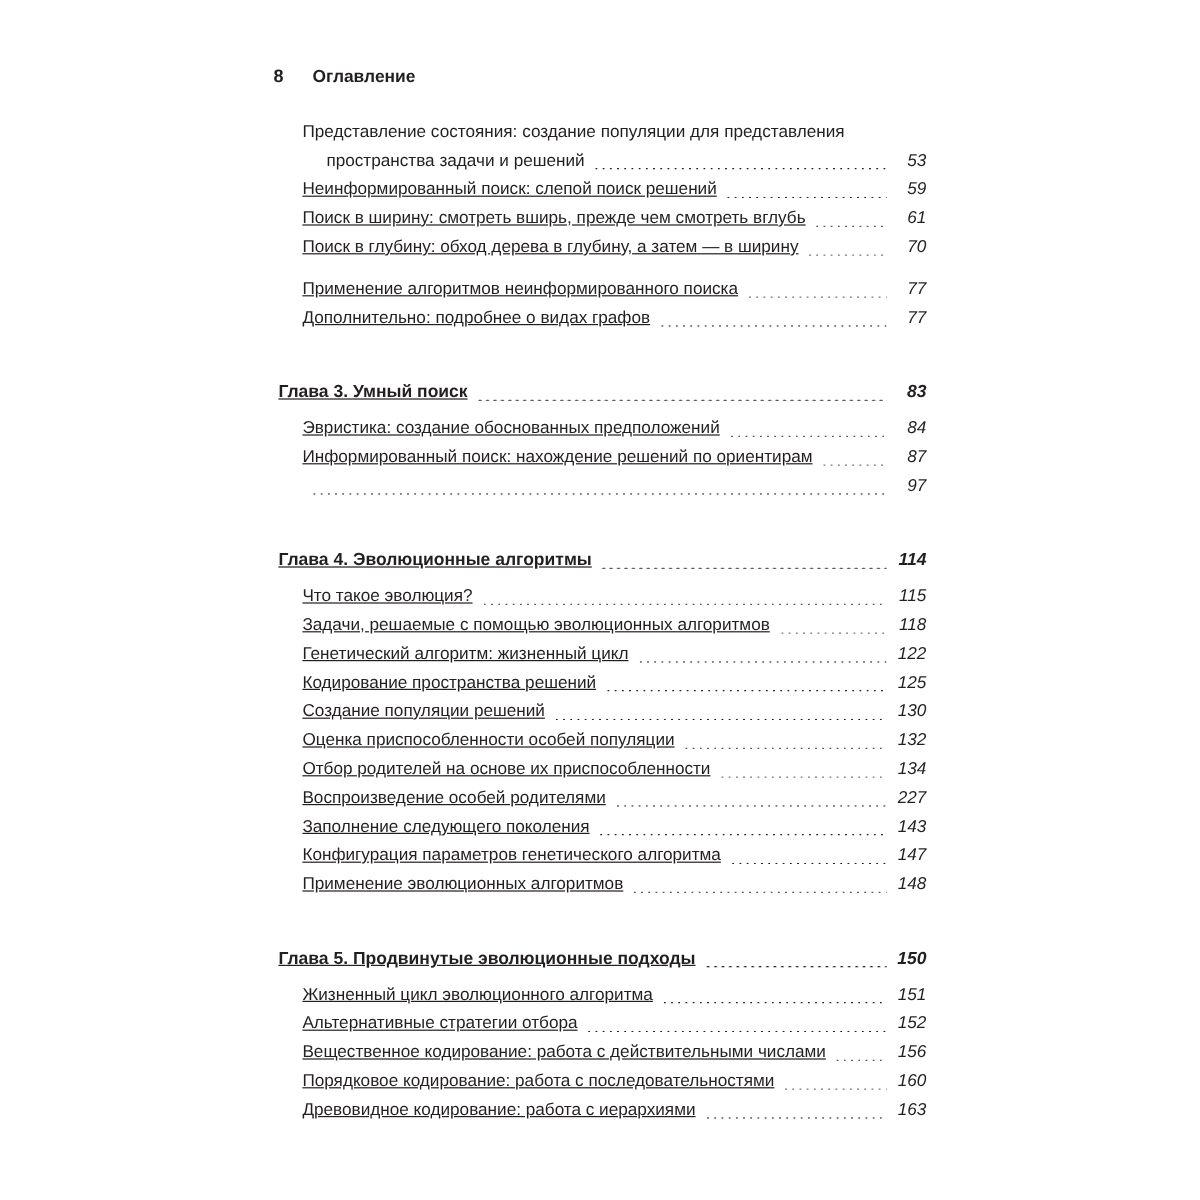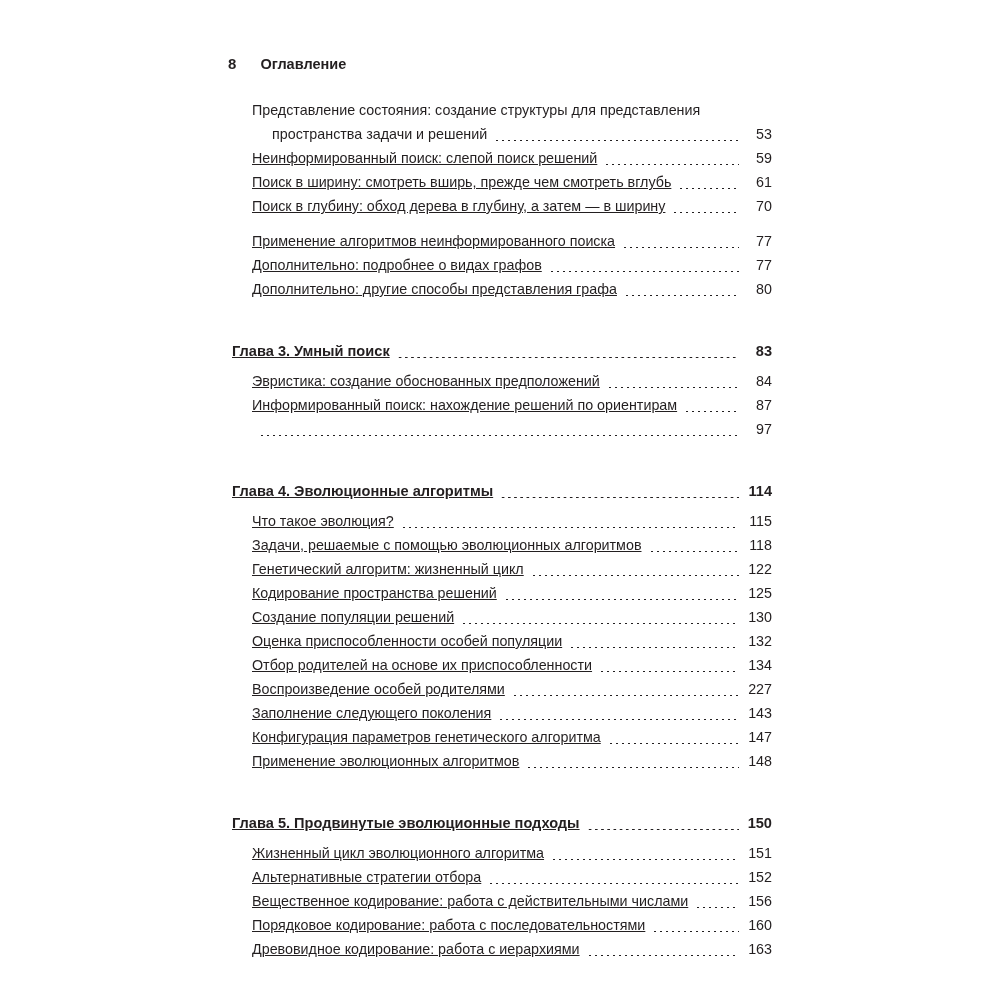--- a/index.html
+++ b/index.html
@@ -114,20 +114,21 @@
     background-image: radial-gradient(circle, #231f20 1.2px, transparent 1.45px);
     background-size: 6.2px 2.3px;
   }
 
   .entry-page {
     flex: 0 0 auto;
     text-align: right;
     min-width: 26px;
     white-space: nowrap;
     font-variant-numeric: tabular-nums;
+    font-style: italic;
   }
   .level-chapter .entry-page {
     font-weight: bold;
   }
 
   
   .toc-entry.wrapped {
     display: block;
   }
   .toc-entry.wrapped .wrap-line1 {
@@ -145,21 +146,21 @@
 
 <div class="page">
 
   <div class="running-head">
     <span class="folio">8</span>
     <span class="head-title">Оглавление</span>
   </div>
 
   <div class="toc" id="toc-list">
       <div class="toc-entry level-sub wrapped">
-        <span class="wrap-line1">Представление состояния: создание структуры для представления</span>
+        <span class="wrap-line1">Представление состояния: создание популяции для представления</span>
         <span class="wrap-line2">
           <span>пространства задачи и решений</span>
           <span class="leader"></span>
           <span class="entry-page">53</span>
         </span>
       </div>
       <div class="toc-entry level-sub">
         <span class="entry-title">Неинформированный поиск: слепой поиск решений</span>
         <span class="leader"></span>
         <span class="entry-page">59</span>
@@ -177,25 +178,20 @@
       <div class="toc-entry level-sub gap-small">
         <span class="entry-title">Применение алгоритмов неинформированного поиска</span>
         <span class="leader"></span>
         <span class="entry-page">77</span>
       </div>
       <div class="toc-entry level-sub">
         <span class="entry-title">Дополнительно: подробнее о видах графов</span>
         <span class="leader"></span>
         <span class="entry-page">77</span>
       </div>
-      <div class="toc-entry level-sub">
-        <span class="entry-title">Дополнительно: другие способы представления графа</span>
-        <span class="leader"></span>
-        <span class="entry-page">80</span>
-      </div>
       <div class="toc-entry level-chapter gap-chapter">
         <span class="entry-title">Глава 3. Умный поиск</span>
         <span class="leader"></span>
         <span class="entry-page">83</span>
       </div>
       <div class="toc-entry level-sub gap-after-chapter">
         <span class="entry-title">Эвристика: создание обоснованных предположений</span>
         <span class="leader"></span>
         <span class="entry-page">84</span>
       </div>

